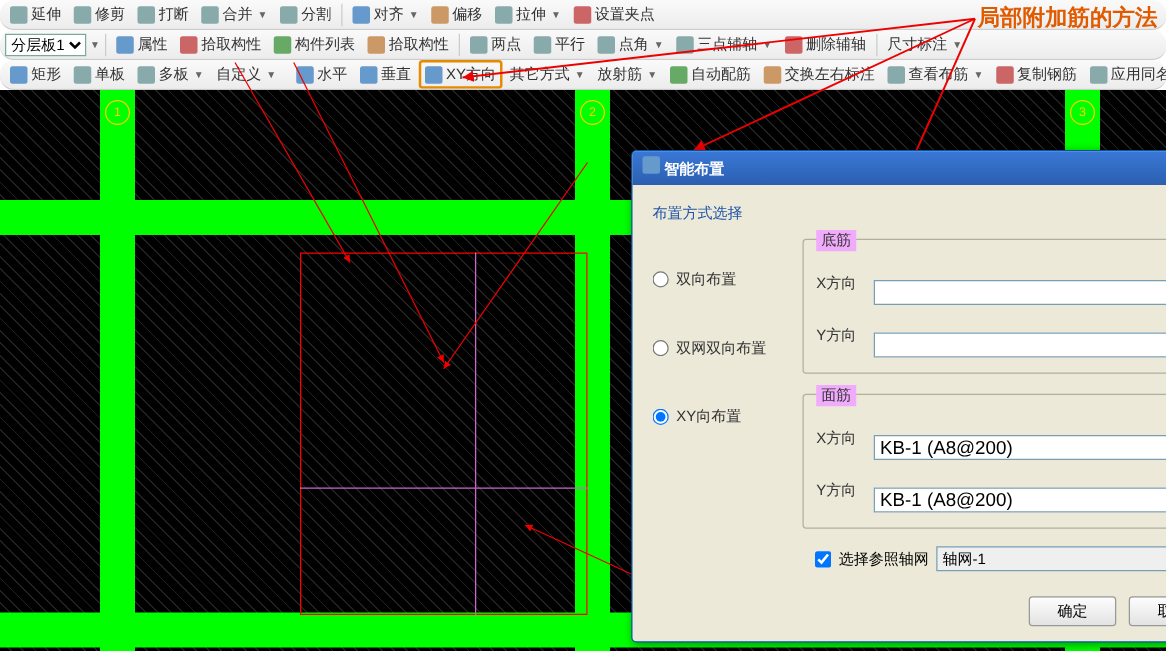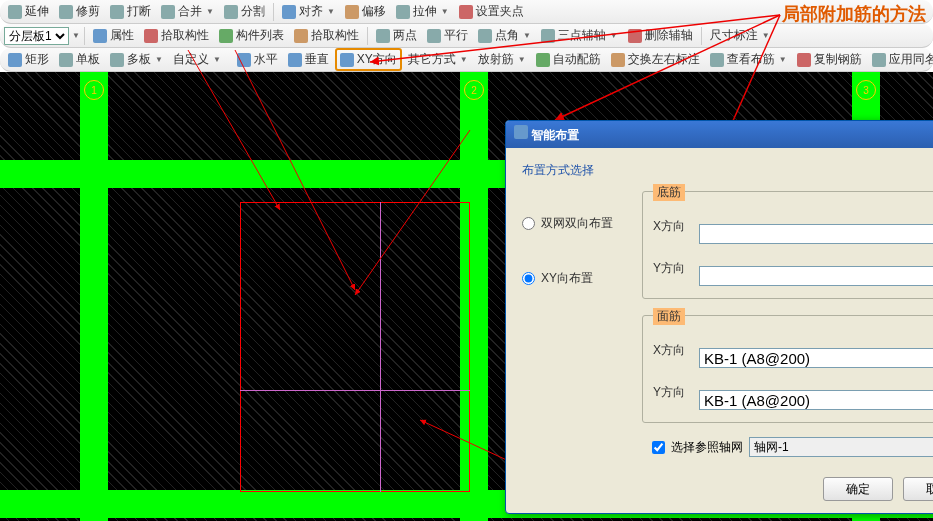--- a/index.html
+++ b/index.html
@@ -30,21 +30,21 @@
 .dialog-title { background: linear-gradient(#3a78d6, #2b5fb0); color: #fff; font-weight: bold; padding: 4px 8px; border-radius: 3px 3px 0 0; display: flex; align-items: center; justify-content: space-between; }
 .dialog-close { width: 18px; height: 18px; background: #d44; color: #fff; text-align: center; line-height: 16px; border-radius: 2px; font-weight: bold; cursor: pointer; }
 .dialog-body { padding: 14px 16px 12px; }
 .dlg-left-label { color: #2255aa; margin-bottom: 12px; }
 .dlg-row { display: flex; align-items: flex-start; }
 .dlg-left { width: 120px; display: flex; flex-direction: column; gap: 38px; padding-top: 24px; }
 .radio-item { display: flex; align-items: center; gap: 6px; color: #333; }
 .radio-item input { margin: 0; }
 .dlg-right { flex: 1; display: flex; flex-direction: column; gap: 16px; }
 .fieldset { border: 1px solid #b0b0a0; border-radius: 3px; padding: 10px 10px 12px; position: relative; }
-.fieldset .legend { position: absolute; top: -8px; left: 10px; background: #fdba74; padding: 0 4px; font-size: 12px; color: #333; }
+.fieldset .legend { position: absolute; top: -8px; left: 10px; background: #f0abfc; padding: 0 4px; font-size: 12px; color: #333; }
 .field-row { display: flex; align-items: center; gap: 6px; margin-top: 6px; }
 .field-row label { width: 40px; text-align: left; color: #333; }
 .field-row input[type=text] { flex: 1; height: 20px; border: 1px solid #7a9eb1; padding: 1px 4px; font-size: 15px; margin-top: 16px; }
 .field-row .combo-arrow { width: 16px; height: 20px; background: linear-gradient(#dce6f0,#b8cde0); border: 1px solid #7a9eb1; border-left: none; display: flex; align-items: center; justify-content: center; font-size: 8px; color: #336; }
 .check-row { display: flex; align-items: center; gap: 6px; margin-top: 14px; margin-left: 130px; }
 .check-row select { flex: 1; height: 20px; border: 1px solid #7a9eb1; font-size: 12px; }
 .btn-row { display: flex; justify-content: flex-end; gap: 10px; margin-top: 20px; }
 .btn-row button { width: 70px; height: 24px; background: linear-gradient(#fdfdfd,#e3e3e3); border: 1px solid #999; border-radius: 3px; font-size: 12px; cursor: pointer; }
 
 .annot { position: absolute; color: #e05a00; font-size: 18px; font-weight: bold; pointer-events: none; }
@@ -255,20 +255,24 @@
 
 <div class="dialog">
   <div class="dialog-title">
     <span><span class="tb-icon blue"></span> <span>智能布置</span></span>
     <span class="dialog-close">✕</span>
   </div>
   <div class="dialog-body">
     <div class="dlg-left-label">布置方式选择</div>
     <div class="dlg-row">
       <div class="dlg-left">
+        <label class="radio-item">
+            <input type="radio" name="m" style="">
+            <span>双向布置</span>
+          </label>
         <label class="radio-item">
             <input type="radio" name="m" style="">
             <span>双网双向布置</span>
           </label>
         <label class="radio-item">
             <input type="radio" name="m" checked="" style="">
             <span>XY向布置</span>
           </label>
       </div>
       <div class="dlg-right">

